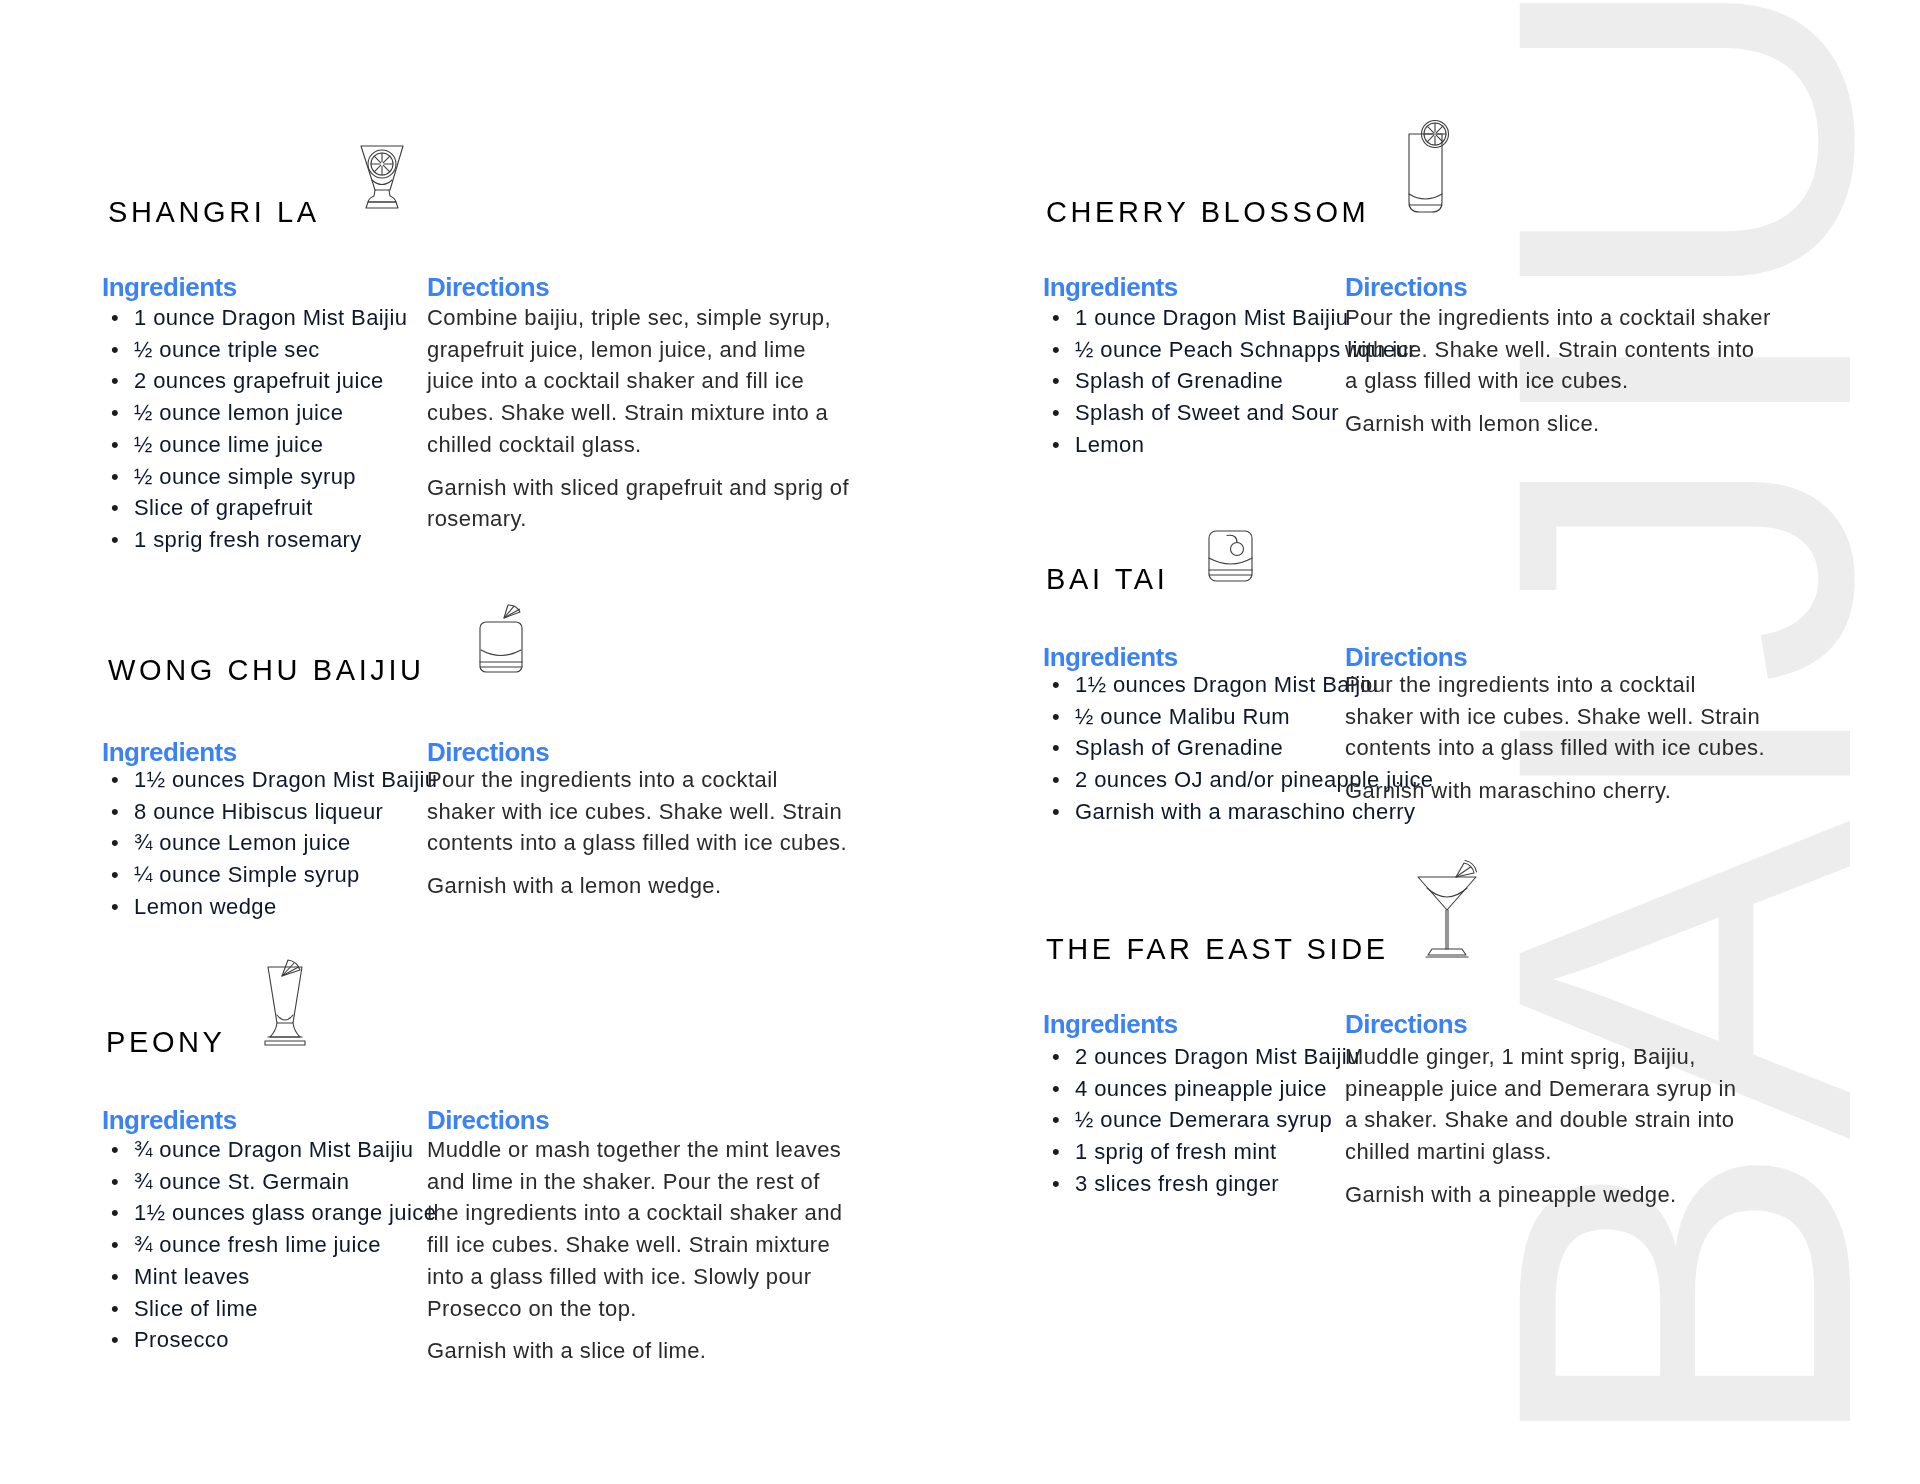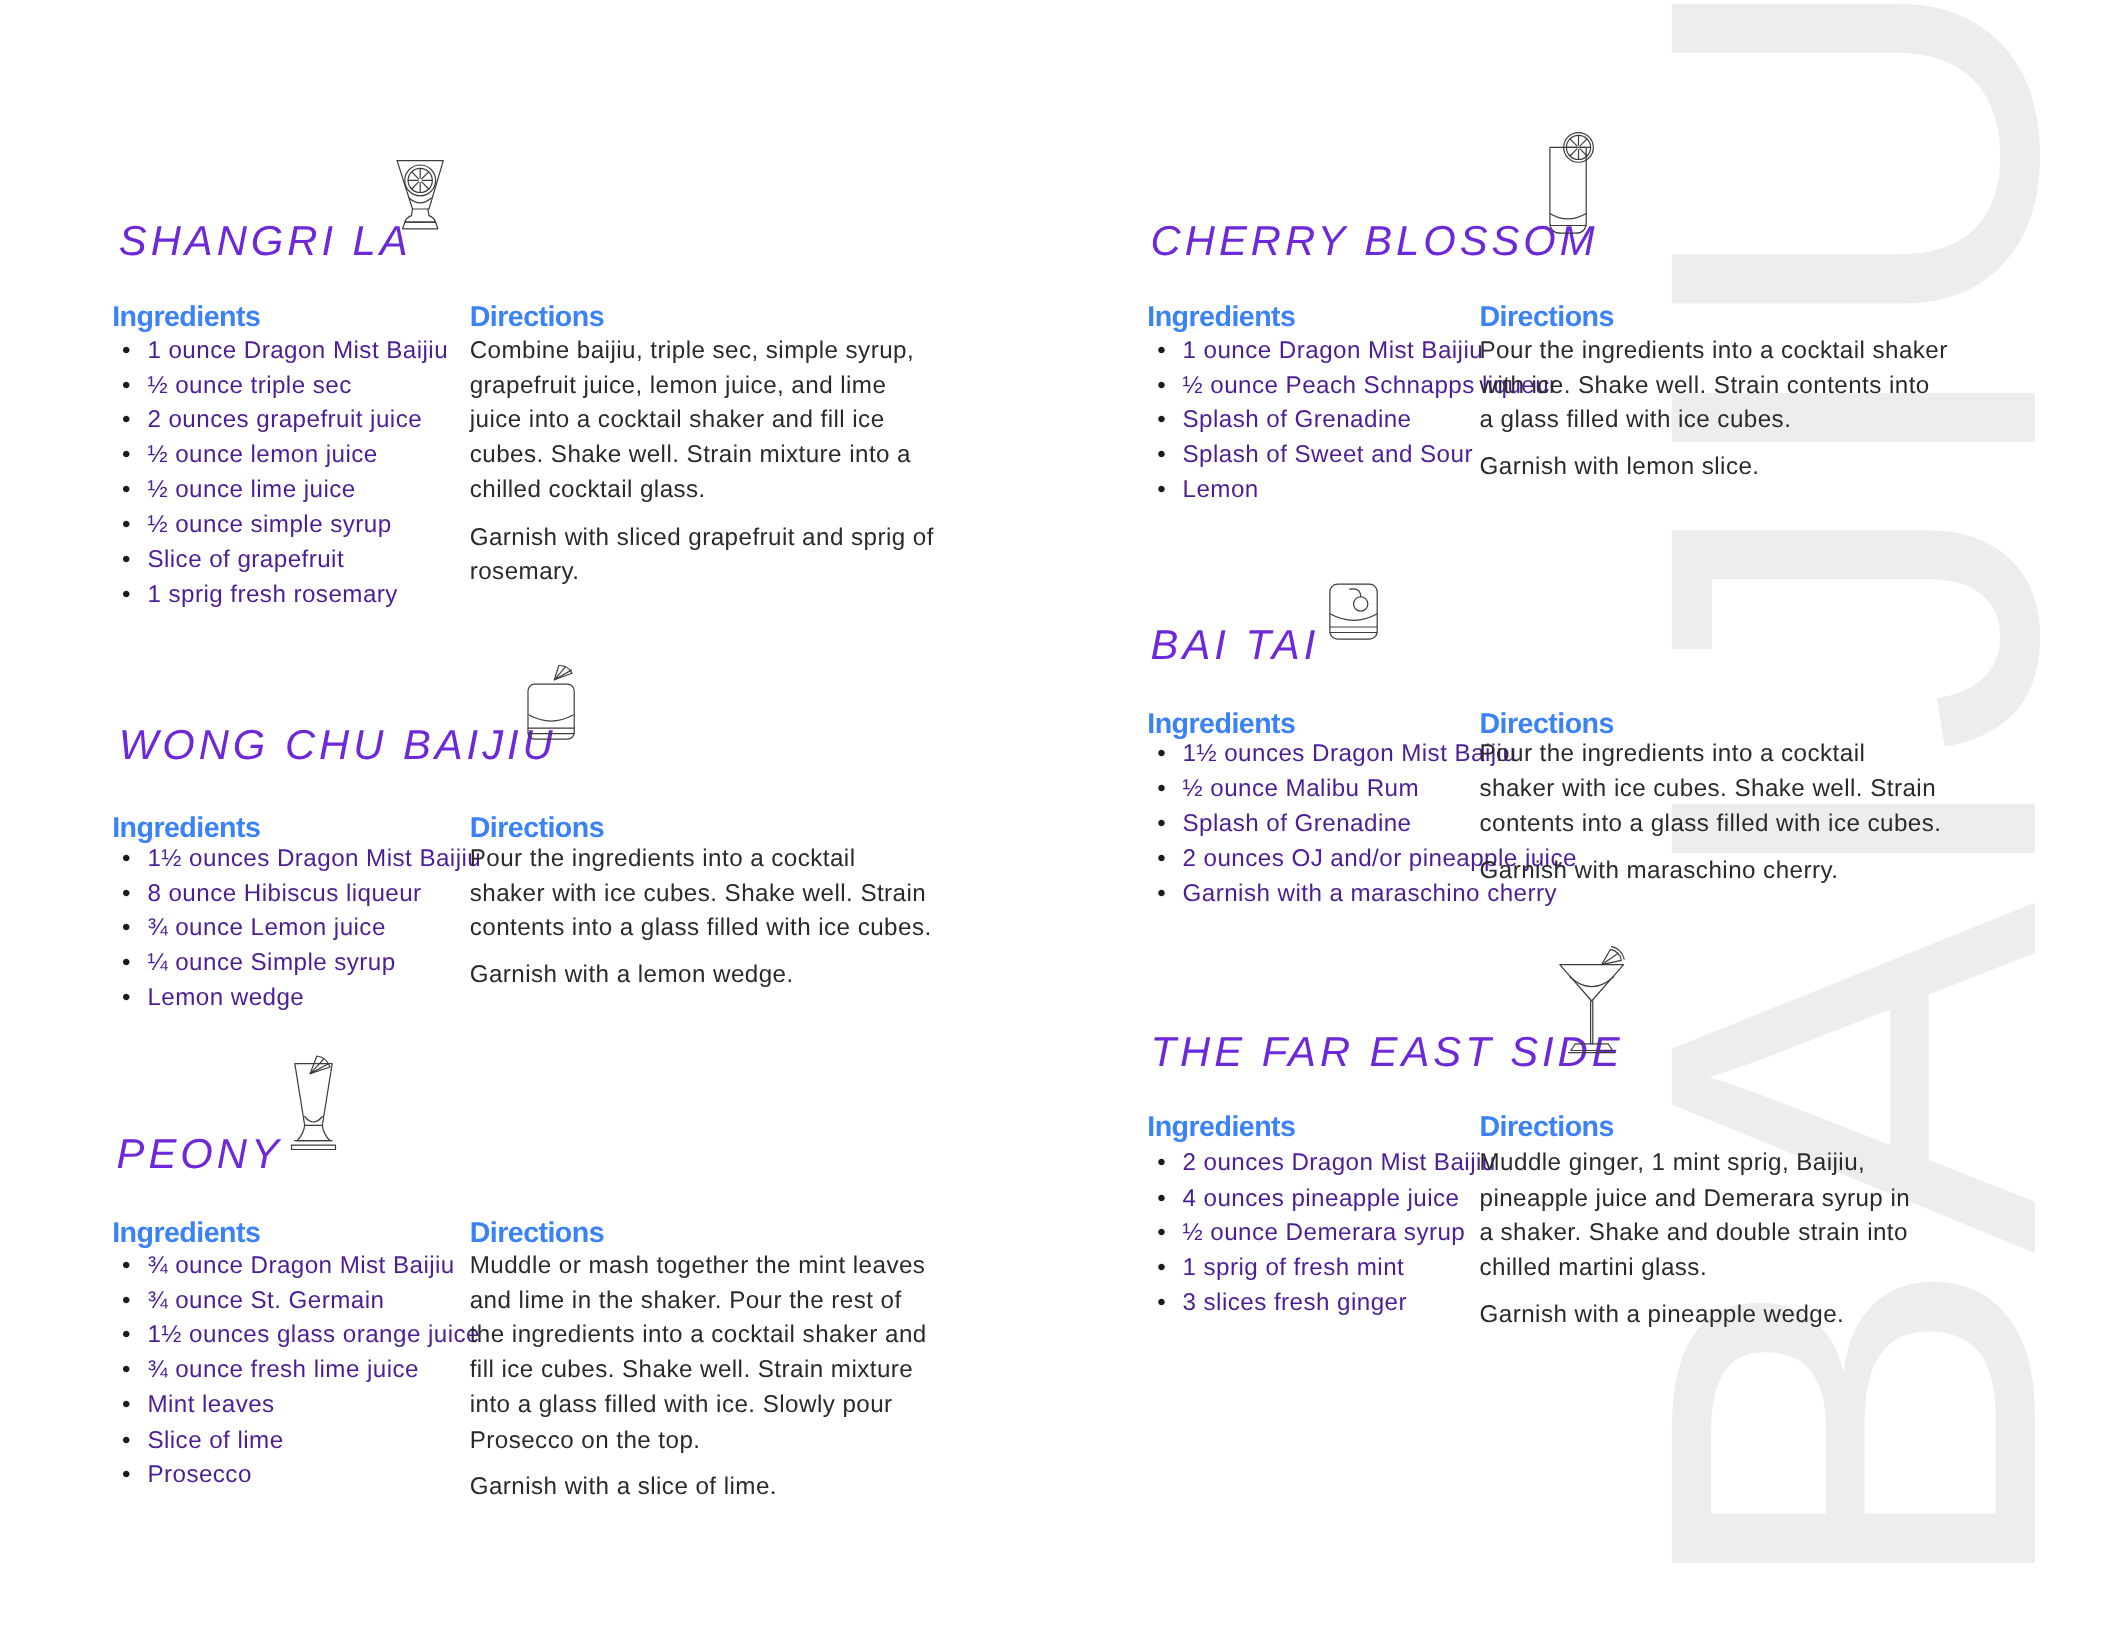--- a/index.html
+++ b/index.html
@@ -1,24 +1,24 @@
 <!DOCTYPE html>
 <html><head>
 <meta charset="utf-8">
 <style>
   html,body{margin:0;padding:0;background:#fff;}
   .canvas{position:relative;width:1920px;height:1484px;background:#ffffff;overflow:hidden;
           font-family:"Liberation Sans","DejaVu Sans",sans-serif;color:#262626;}
   .wm{position:absolute;left:0;top:0;z-index:0;}
   .wm text{font-family:"Liberation Sans",sans-serif;font-weight:400;}
   .abs{position:absolute;z-index:2;}
-  .title{font-size:38px;line-height:29px;letter-spacing:3.6px;font-weight:400;color:#6d28d9;white-space:nowrap;font-style:italic;}
+  .title{font-size:29px;line-height:29px;letter-spacing:3.6px;font-weight:400;color:#000000;white-space:nowrap;}
   .heading{font-size:26px;line-height:26px;letter-spacing:-0.5px;font-weight:700;color:#3b82f6;white-space:nowrap;}
   .ing-list{list-style:none;margin:0;padding:0;font-size:22px;letter-spacing:0.4px;}
-  .ing-list li{position:relative;padding-left:32px;line-height:31.7px;white-space:nowrap;color:#4c1d95;}
+  .ing-list li{position:relative;padding-left:32px;line-height:31.7px;white-space:nowrap;color:#0f172a;}
   .ing-list li::before{content:"\2022";position:absolute;left:9px;top:0;color:#1c1c1c;}
   .dir{font-size:22px;letter-spacing:0.4px;color:#2a2a2a;width:500px;}
   .dir p{margin:0;line-height:31.7px;white-space:pre-line;}
   .dir p + p{margin-top:11px;}
   .icon{display:block;}
   .icon path,.icon line,.icon circle,.icon rect{fill:none;stroke:#3d3d3d;stroke-width:1.1;stroke-linecap:round;stroke-linejoin:round;}
   
   .t-sl{left:108px;top:174px}.t-wc{left:108px;top:632px}.t-pn{left:106px;top:1004px}
   .t-cb{left:1046px;top:174px}.t-bt{left:1046px;top:541px}.t-fes{left:1046px;top:911px}
   

